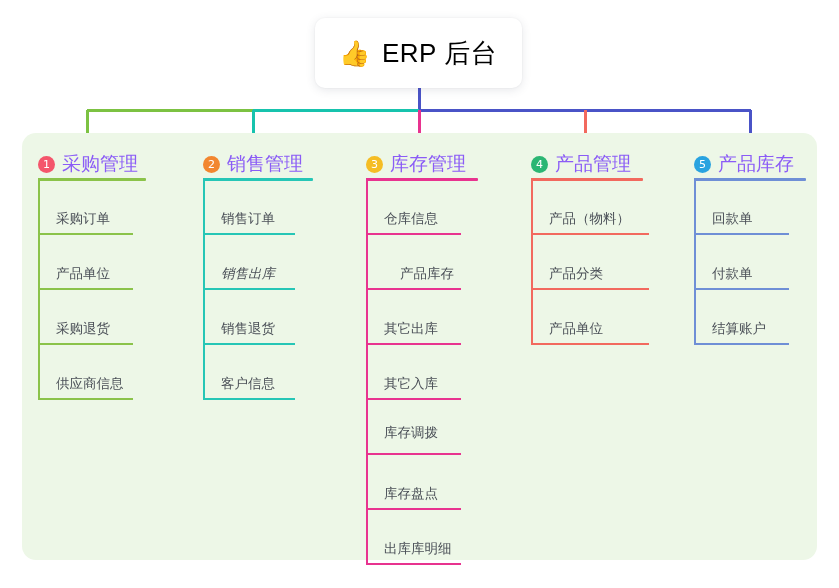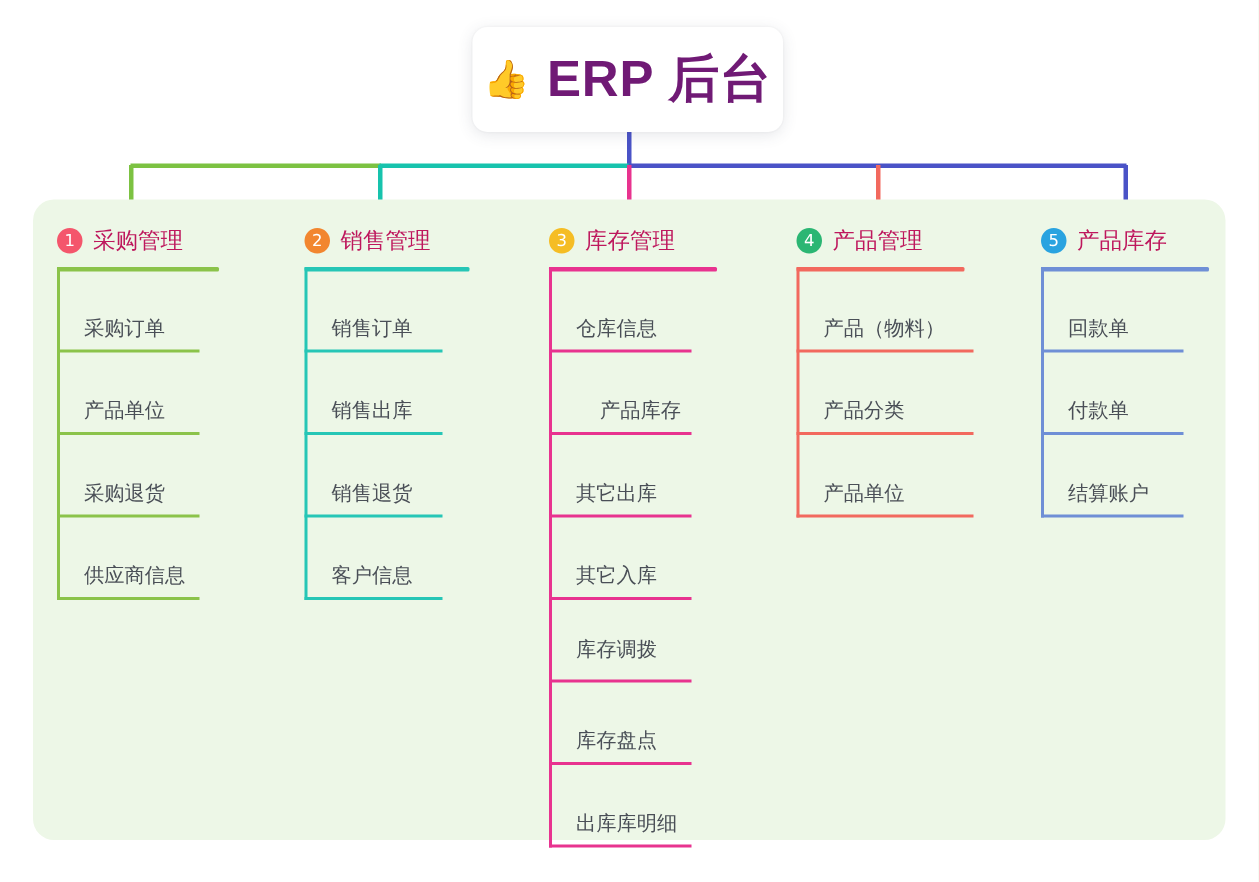--- a/index.html
+++ b/index.html
@@ -19,21 +19,21 @@
     width:207px; height:70px;
     background:#ffffff;
     border-radius:10px;
     box-shadow:0 2px 10px rgba(60,70,90,.13), 0 0 0 1px rgba(0,0,0,.015);
     display:flex; align-items:center; justify-content:center;
     box-sizing:border-box;
   }
   .root-inner{display:flex;align-items:center;gap:11px;}
   .root-emoji{font-size:25px;line-height:1;}
   .root-title{
-    font-size:34px;color:#701a75;letter-spacing:.5px;white-space:nowrap;font-weight:bold;
+    font-size:26px;color:#000000;letter-spacing:.5px;white-space:nowrap;
   }
 
   
   #wires{position:absolute;left:0;top:0;width:839px;height:588px;}
 
   
   .panel{
     position:absolute;
     left:22px; top:133px;
     width:795px; height:427px;
@@ -47,21 +47,21 @@
     position:absolute; top:0; left:0;
     display:flex; align-items:center; gap:7px;
     white-space:nowrap;
   }
   .badge{
     width:17px;height:17px;border-radius:50%;
     color:#fff;font-size:11px;line-height:17px;text-align:center;
     font-family:"DejaVu Sans",sans-serif;
     flex:none;
   }
-  .head-label{font-size:15px;color:#be185d;}
+  .head-label{font-size:19px;color:#8b5cf6;}
   .head-rule{position:absolute;height:3px;border-radius:1px;}
 
   .leaf{
     position:absolute;
     font-size:13.5px;color:#4a4f57;white-space:nowrap;
   }
   .leaf-rule{position:absolute;height:2px;}
   .stem{position:absolute;width:2px;}
 </style>
 </head>
@@ -114,21 +114,21 @@
       </div>
       <div class="col" style="left: 0px;">
         <div class="col-head" style="left: 203px; top: 151px;">
           <span class="badge" style="background: rgb(242, 134, 47);">2</span>
           <span class="head-label">销售管理</span>
         </div>
         <div class="head-rule" style="left: 203px; top: 178px; width: 110px; background: rgb(38, 198, 182);"></div>
         <div class="stem" style="left: 203px; top: 178px; height: 222px; background: rgb(38, 198, 182);"></div>
         <div class="leaf" style="left: 221px; top: 210px;">销售订单</div>
         <div class="leaf-rule" style="left: 203px; top: 233px; width: 92px; background: rgb(38, 198, 182);"></div>
-        <div class="leaf" style="left: 221px; top: 265px;">销售出库</div>
+        <div class="leaf" style="left: 221px; top: 265px; font-style: italic;">销售出库</div>
         <div class="leaf-rule" style="left: 203px; top: 288px; width: 92px; background: rgb(38, 198, 182);"></div>
         <div class="leaf" style="left: 221px; top: 320px;">销售退货</div>
         <div class="leaf-rule" style="left: 203px; top: 343px; width: 92px; background: rgb(38, 198, 182);"></div>
         <div class="leaf" style="left: 221px; top: 375px;">客户信息</div>
         <div class="leaf-rule" style="left: 203px; top: 398px; width: 92px; background: rgb(38, 198, 182);"></div>
       </div>
       <div class="col" style="left: 0px;">
         <div class="col-head" style="left: 366px; top: 151px;">
           <span class="badge" style="background: rgb(245, 189, 36);">3</span>
           <span class="head-label">库存管理</span>

